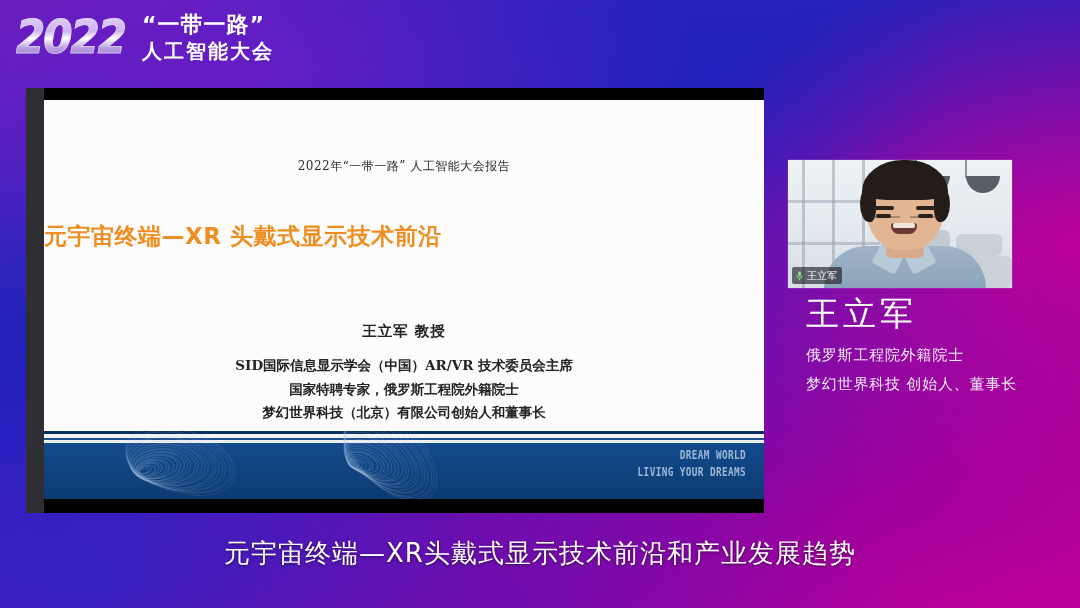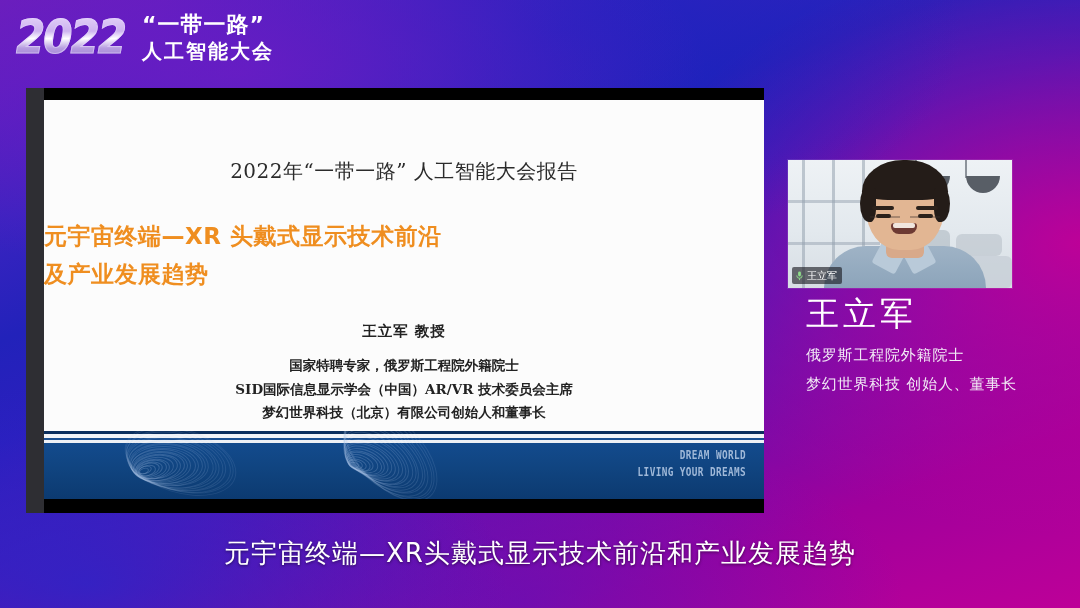--- a/index.html
+++ b/index.html
@@ -80,21 +80,21 @@
   #slide-inner {
     position:absolute; left:18px; top:12px; width:720px; height:399px;
     background:#fcfcfc;
     overflow:hidden;
   }
 
   .kicker {
     position:absolute; left:0; right:0; top:58px;
     text-align:center;
     font-family:"DejaVu Serif", serif;
-    font-size:20px; color:#2b2b2b; letter-spacing:.5px;
+    font-size:12px; color:#2b2b2b; letter-spacing:.5px;
   }
   .slide-title {
     position:absolute; left:0; right:0; top:118px;
     text-align:left;
     font-family:"DejaVu Sans", sans-serif;
     font-size:23px; font-weight:bold; color:#ef8e20;
     letter-spacing:.5px; line-height:1.65;
   }
   .speaker-line {
     position:absolute; left:0; right:0; top:222px;
@@ -248,28 +248,27 @@
 
   <div id="slide-frame">
     <div id="slide-black-top"></div>
     <div id="slide-black-bot"></div>
 
     <div id="slide-inner">
       <div class="kicker">2022年“一带一路” 人工智能大会报告</div>
 
       <div class="slide-title">
         <div>元宇宙终端—XR 头戴式显示技术前沿</div>
-        <div>及产业发展趋势</div>
       </div>
 
       <div class="speaker-line">王立军  教授</div>
 
       <div class="affil">
+        <div>SID国际信息显示学会（中国）AR/VR 技术委员会主席</div>
         <div>国家特聘专家，俄罗斯工程院外籍院士</div>
-        <div>SID国际信息显示学会（中国）AR/VR 技术委员会主席</div>
         <div>梦幻世界科技（北京）有限公司创始人和董事长</div>
       </div>
 
       <div id="band">
         <div class="rule-a"></div>
         <div class="rule-b"></div>
         <div class="rule-c"></div>
         <div class="rule-d"></div>
 
         <div id="swirlbox">

